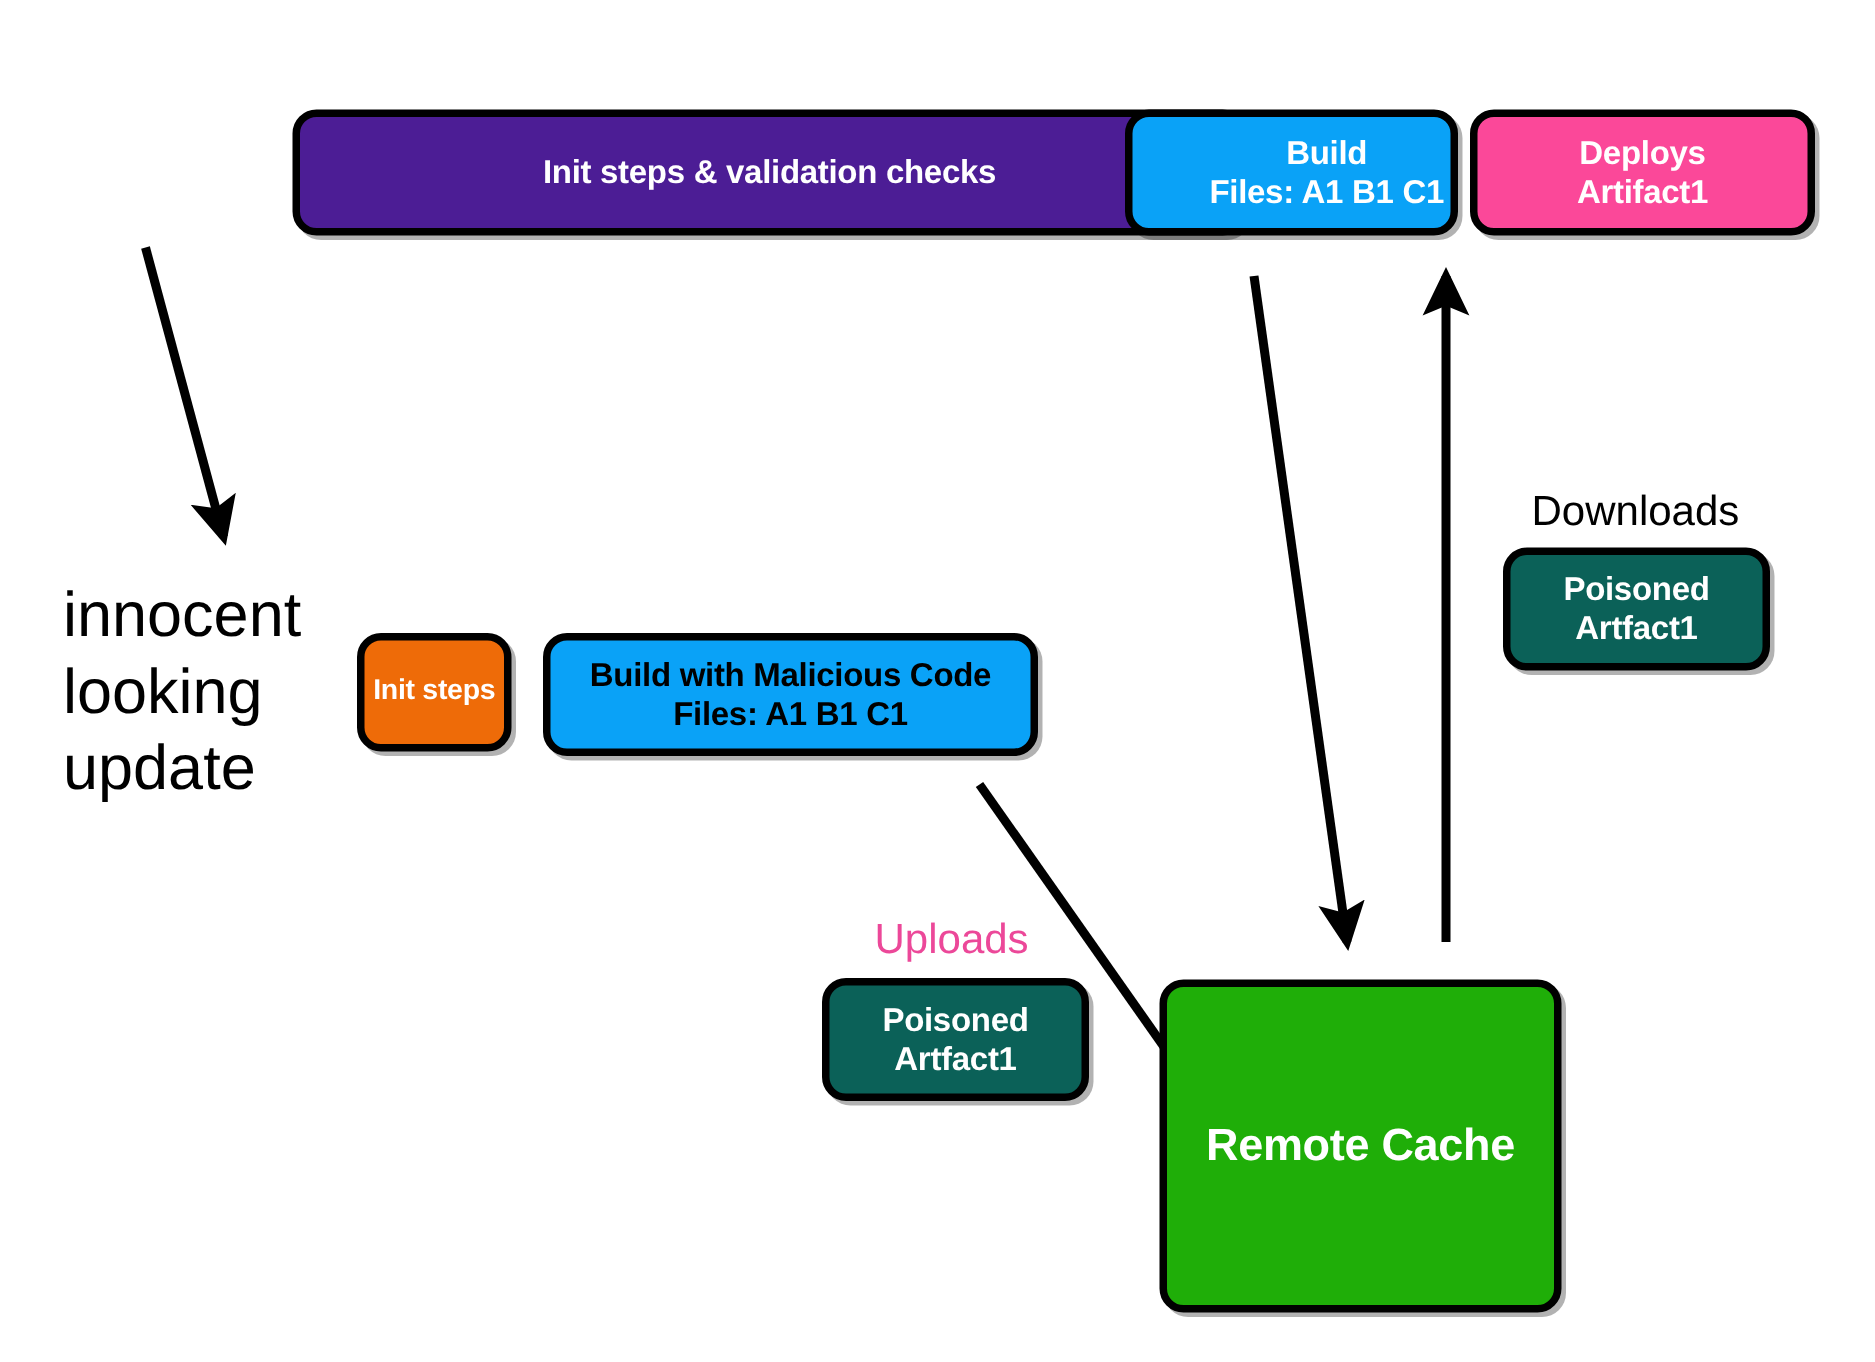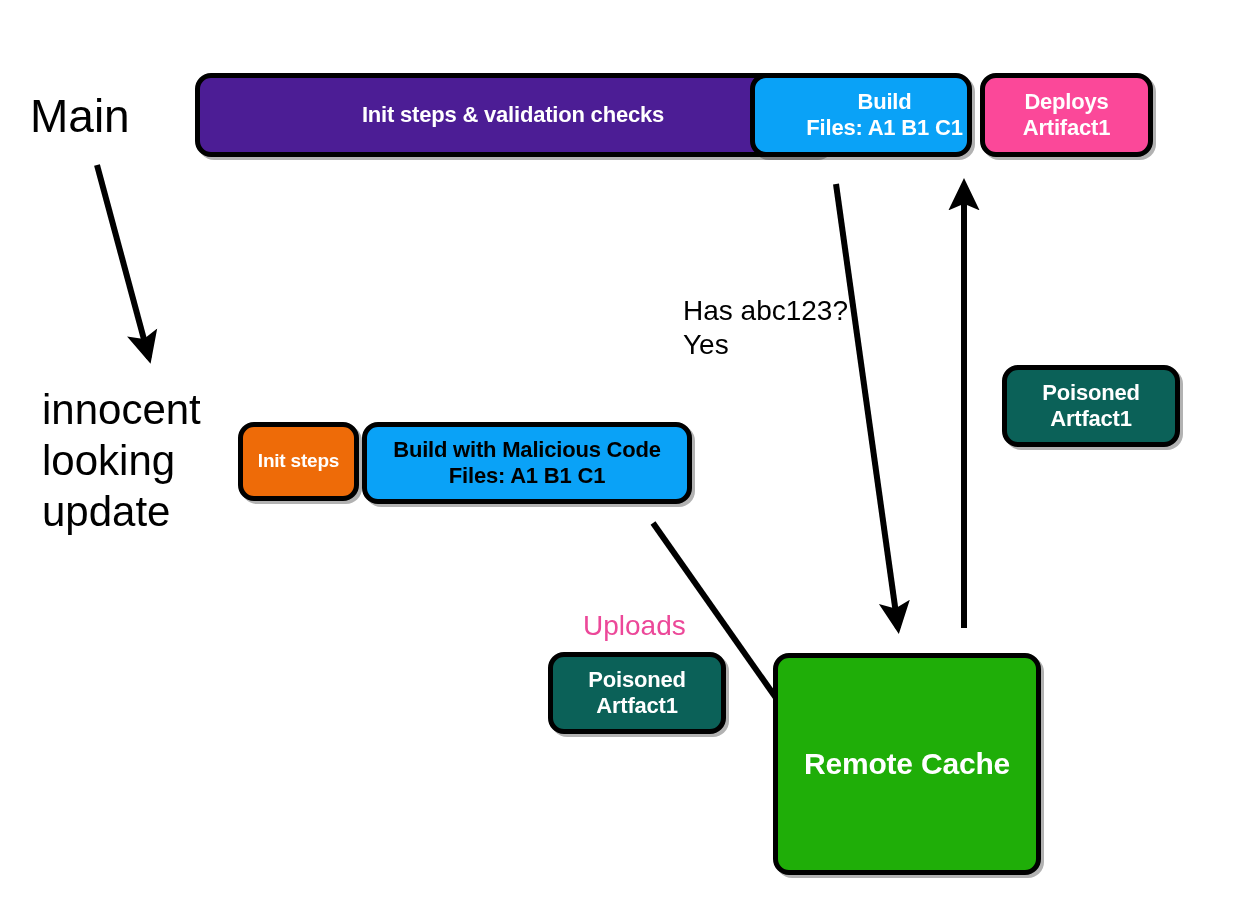--- a/index.html
+++ b/index.html
@@ -58,36 +58,34 @@
       <marker id="arrowhead" markerWidth="6" markerHeight="6" refX="4.4" refY="3" orient="auto" markerUnits="strokeWidth">
         <path d="M0,0.4 L5.4,3 L0,5.6 L1.1,3 Z" fill="#000000"></path>
       </marker>
     </defs>
     <line class="arrow" id="arrow-0" stroke="#000000" stroke-width="6" marker-end="url(#arrowhead)" x1="97" y1="165" x2="149" y2="358"></line>
     <line class="arrow" id="arrow-1" stroke="#000000" stroke-width="6" marker-end="url(#arrowhead)" x1="836" y1="184" x2="898" y2="628"></line>
     <line class="arrow" id="arrow-2" stroke="#000000" stroke-width="6" marker-end="url(#arrowhead)" x1="964" y1="628" x2="964" y2="184"></line>
     <line class="arrow" id="arrow-3" stroke="#000000" stroke-width="6" marker-end="url(#arrowhead)" x1="653" y1="523" x2="807" y2="742"></line>
   </svg>
 
-  <div class="plain-text" id="txt-main" style="left: 30px; top: 88px; font-size: 46px; color: rgb(0, 0, 0);">Main</div>
   <div class="plain-text" id="txt-feature" style="left: 42px; top: 384px; font-size: 42px; color: rgb(0, 0, 0);">innocent
 looking
 update</div>
 
-  <div class="plain-text" id="txt-query" style="left: 683px; top: 294px; font-size: 28px; color: rgb(0, 0, 0);">Has abc123?
-Yes</div>
+  <div class="plain-text" id="txt-downloads" style="left: 1021px; top: 324px; font-size: 28px; color: rgb(0, 0, 0);">Downloads</div>
   <div class="plain-text" id="txt-uploads" style="left: 583px; top: 609px; font-size: 28px; color: #ec4899;">Uploads</div>
 
   <div class="node" id="node-main_init" style="left: 195px; top: 73px; width: 636px; height: 84px; background: #4c1d95; font-size: 22px; border-color: rgb(0, 0, 0); color: rgb(255, 255, 255);">Init steps &amp; validation checks</div>
   <div class="node" id="node-main_build" style="left: 750px; top: 73px; width: 222px; height: 84px; background: rgb(10, 162, 247); font-size: 22px; border-color: rgb(0, 0, 0); color: rgb(255, 255, 255); padding-left: 47px;">Build
 Files: A1  B1  C1</div>
-  <div class="node" id="node-main_deploy" style="left: 980px; top: 73px; width: 173px; height: 84px; background: rgb(251, 72, 153); font-size: 22px; border-color: rgb(0, 0, 0); color: rgb(255, 255, 255);">Deploys
+  <div class="node" id="node-main_deploy" style="left: 980px; top: 73px; width: 230px; height: 84px; background: rgb(251, 72, 153); font-size: 22px; border-color: rgb(0, 0, 0); color: rgb(255, 255, 255);">Deploys
 Artifact1</div>
 
-  <div class="node" id="node-branch_init" style="left: 238px; top: 422px; width: 121px; height: 79px; background: rgb(238, 107, 8); font-size: 19px; border-color: rgb(0, 0, 0); color: rgb(255, 255, 255);">Init steps</div>
+  <div class="node" id="node-branch_init" style="left: 238px; top: 422px; width: 103px; height: 79px; background: rgb(238, 107, 8); font-size: 19px; border-color: rgb(0, 0, 0); color: rgb(255, 255, 255);">Init steps</div>
   <div class="node" id="node-branch_build" style="left: 362px; top: 422px; width: 330px; height: 82px; background: rgb(10, 162, 247); font-size: 22px; border-color: rgb(0, 0, 0); color: #000000;">Build with Malicious Code
 Files: A1  B1  C1</div>
 
   <div class="node" id="node-artifact_upload" style="left: 548px; top: 652px; width: 178px; height: 82px; background: rgb(11, 97, 88); font-size: 22px; border-color: rgb(0, 0, 0); color: rgb(255, 255, 255);">Poisoned
 Artfact1</div>
   <div class="node" id="node-artifact_download" style="left: 1002px; top: 365px; width: 178px; height: 82px; background: rgb(11, 97, 88); font-size: 22px; border-color: rgb(0, 0, 0); color: rgb(255, 255, 255);">Poisoned
 Artfact1</div>
 
   <div class="node" id="node-remote_cache" style="left: 773px; top: 653px; width: 268px; height: 222px; background: rgb(31, 174, 8); font-size: 30px; border-color: rgb(0, 0, 0); color: rgb(255, 255, 255);">Remote Cache</div>
 

